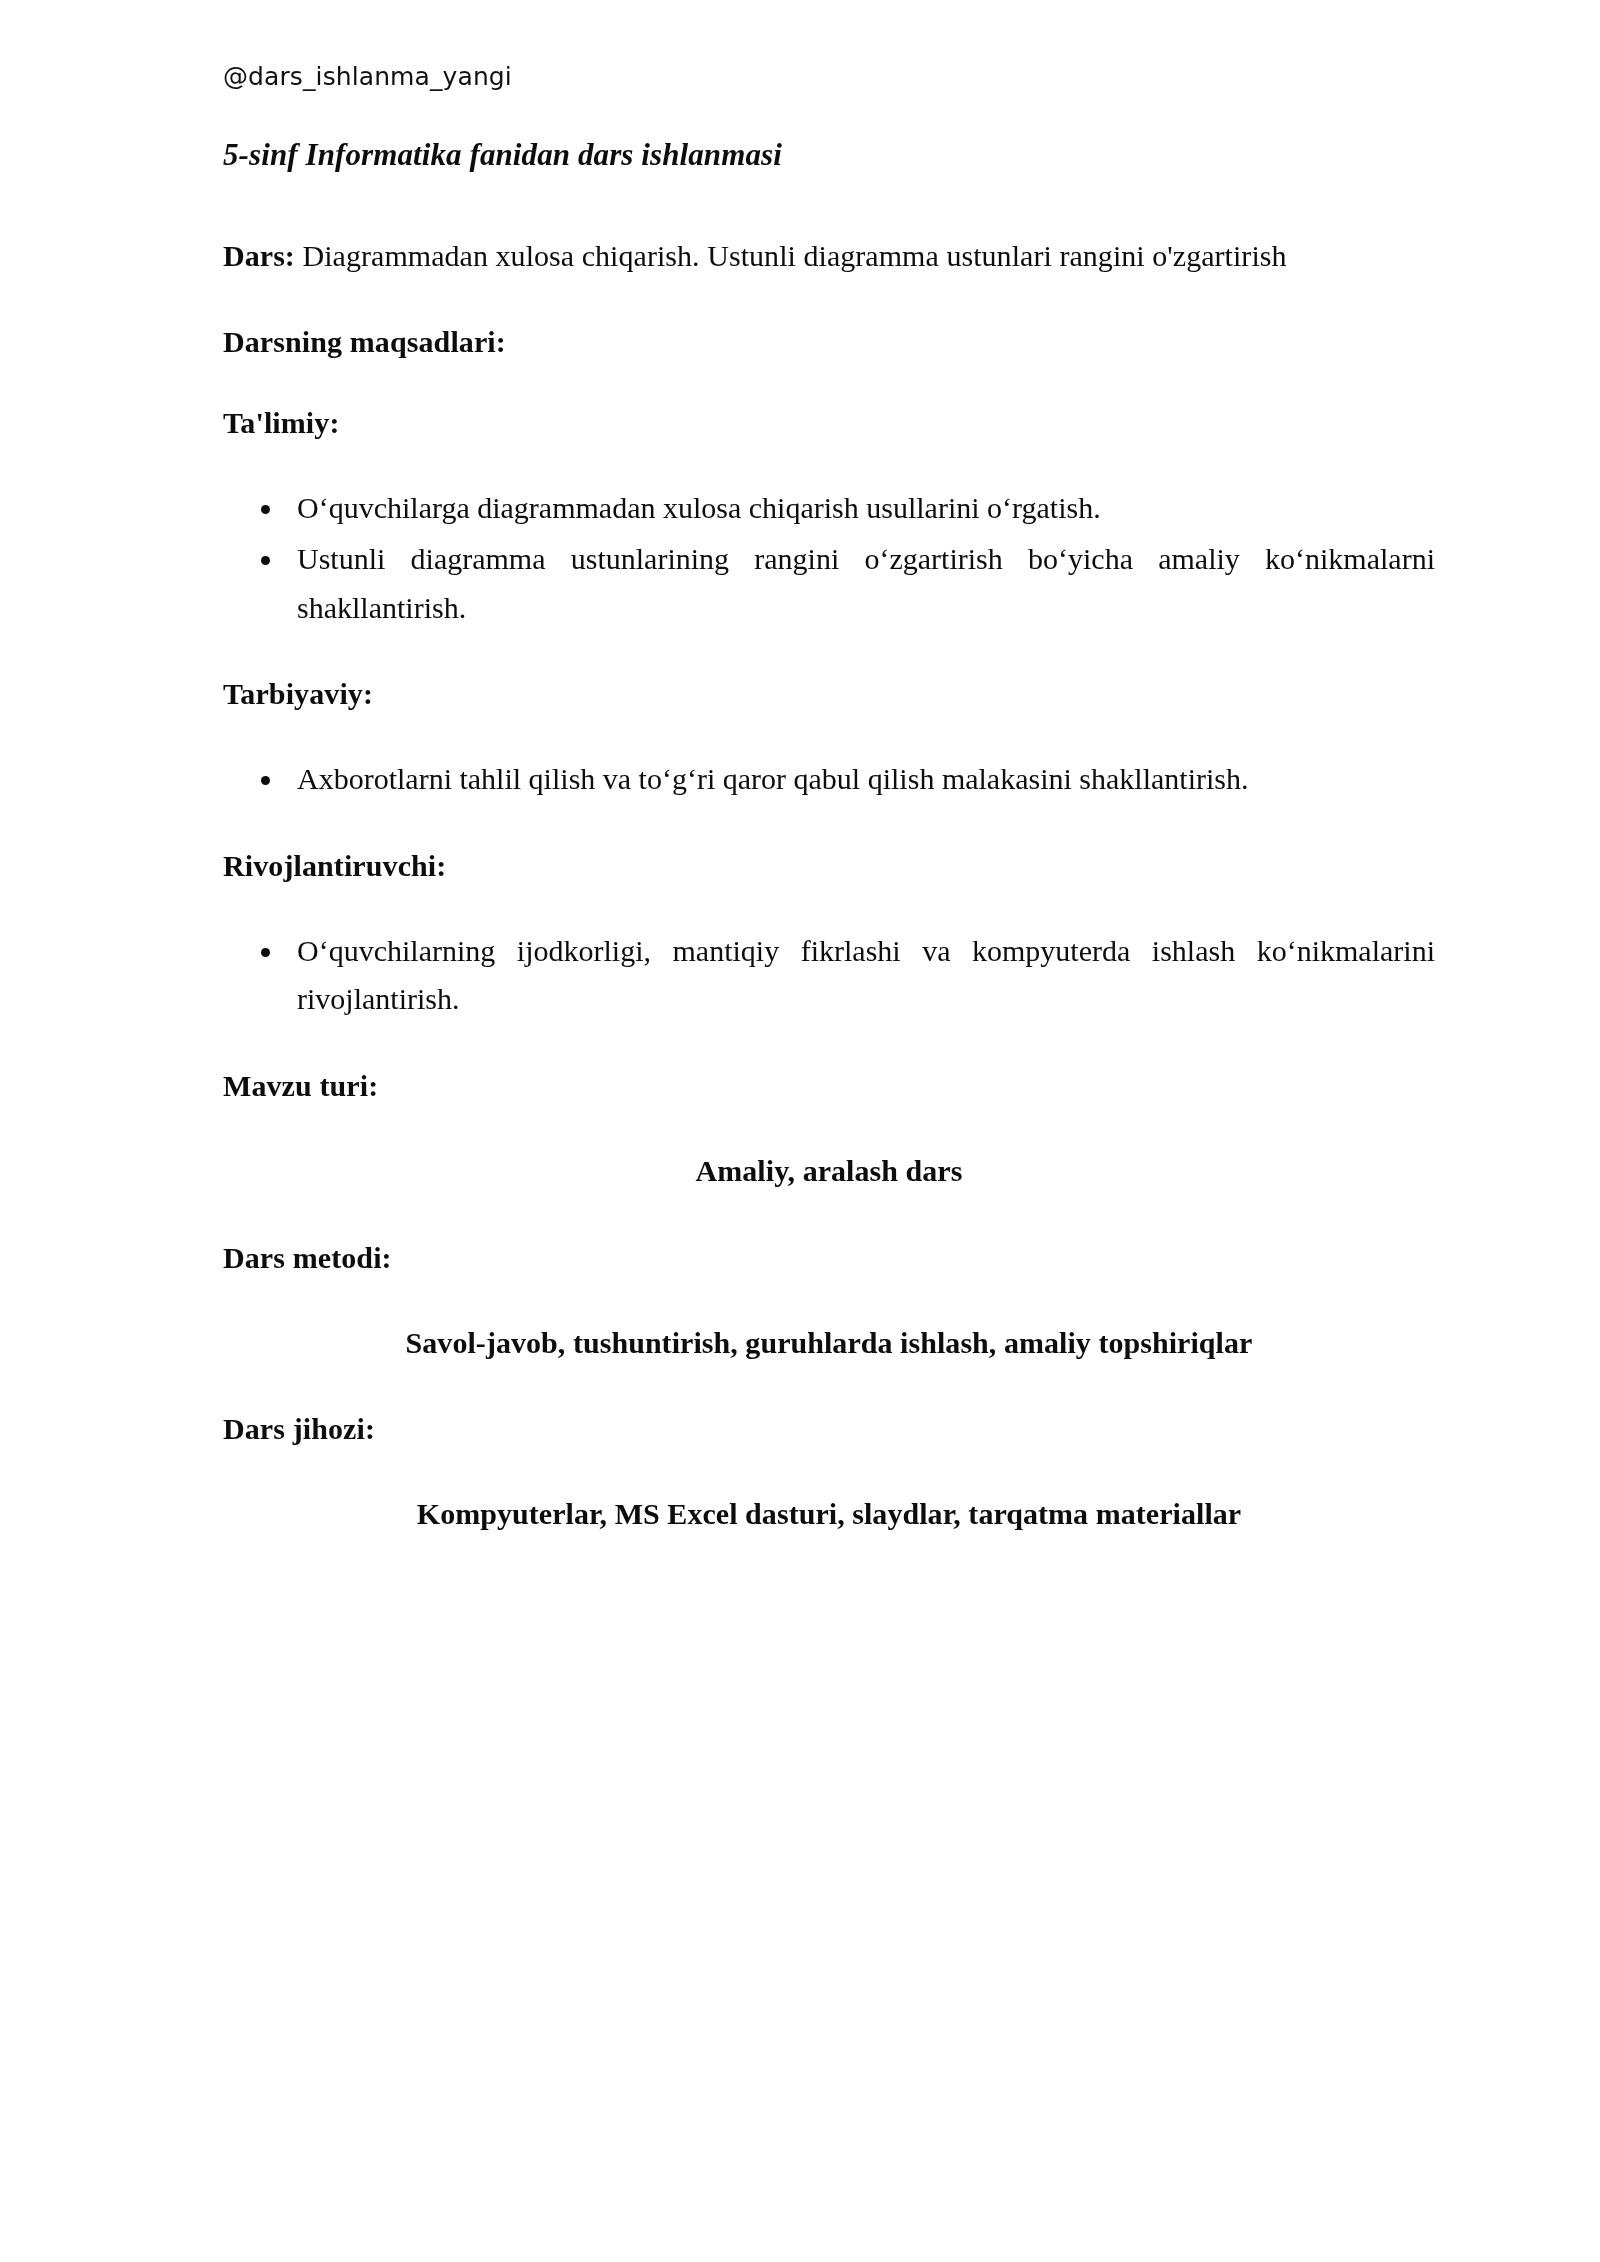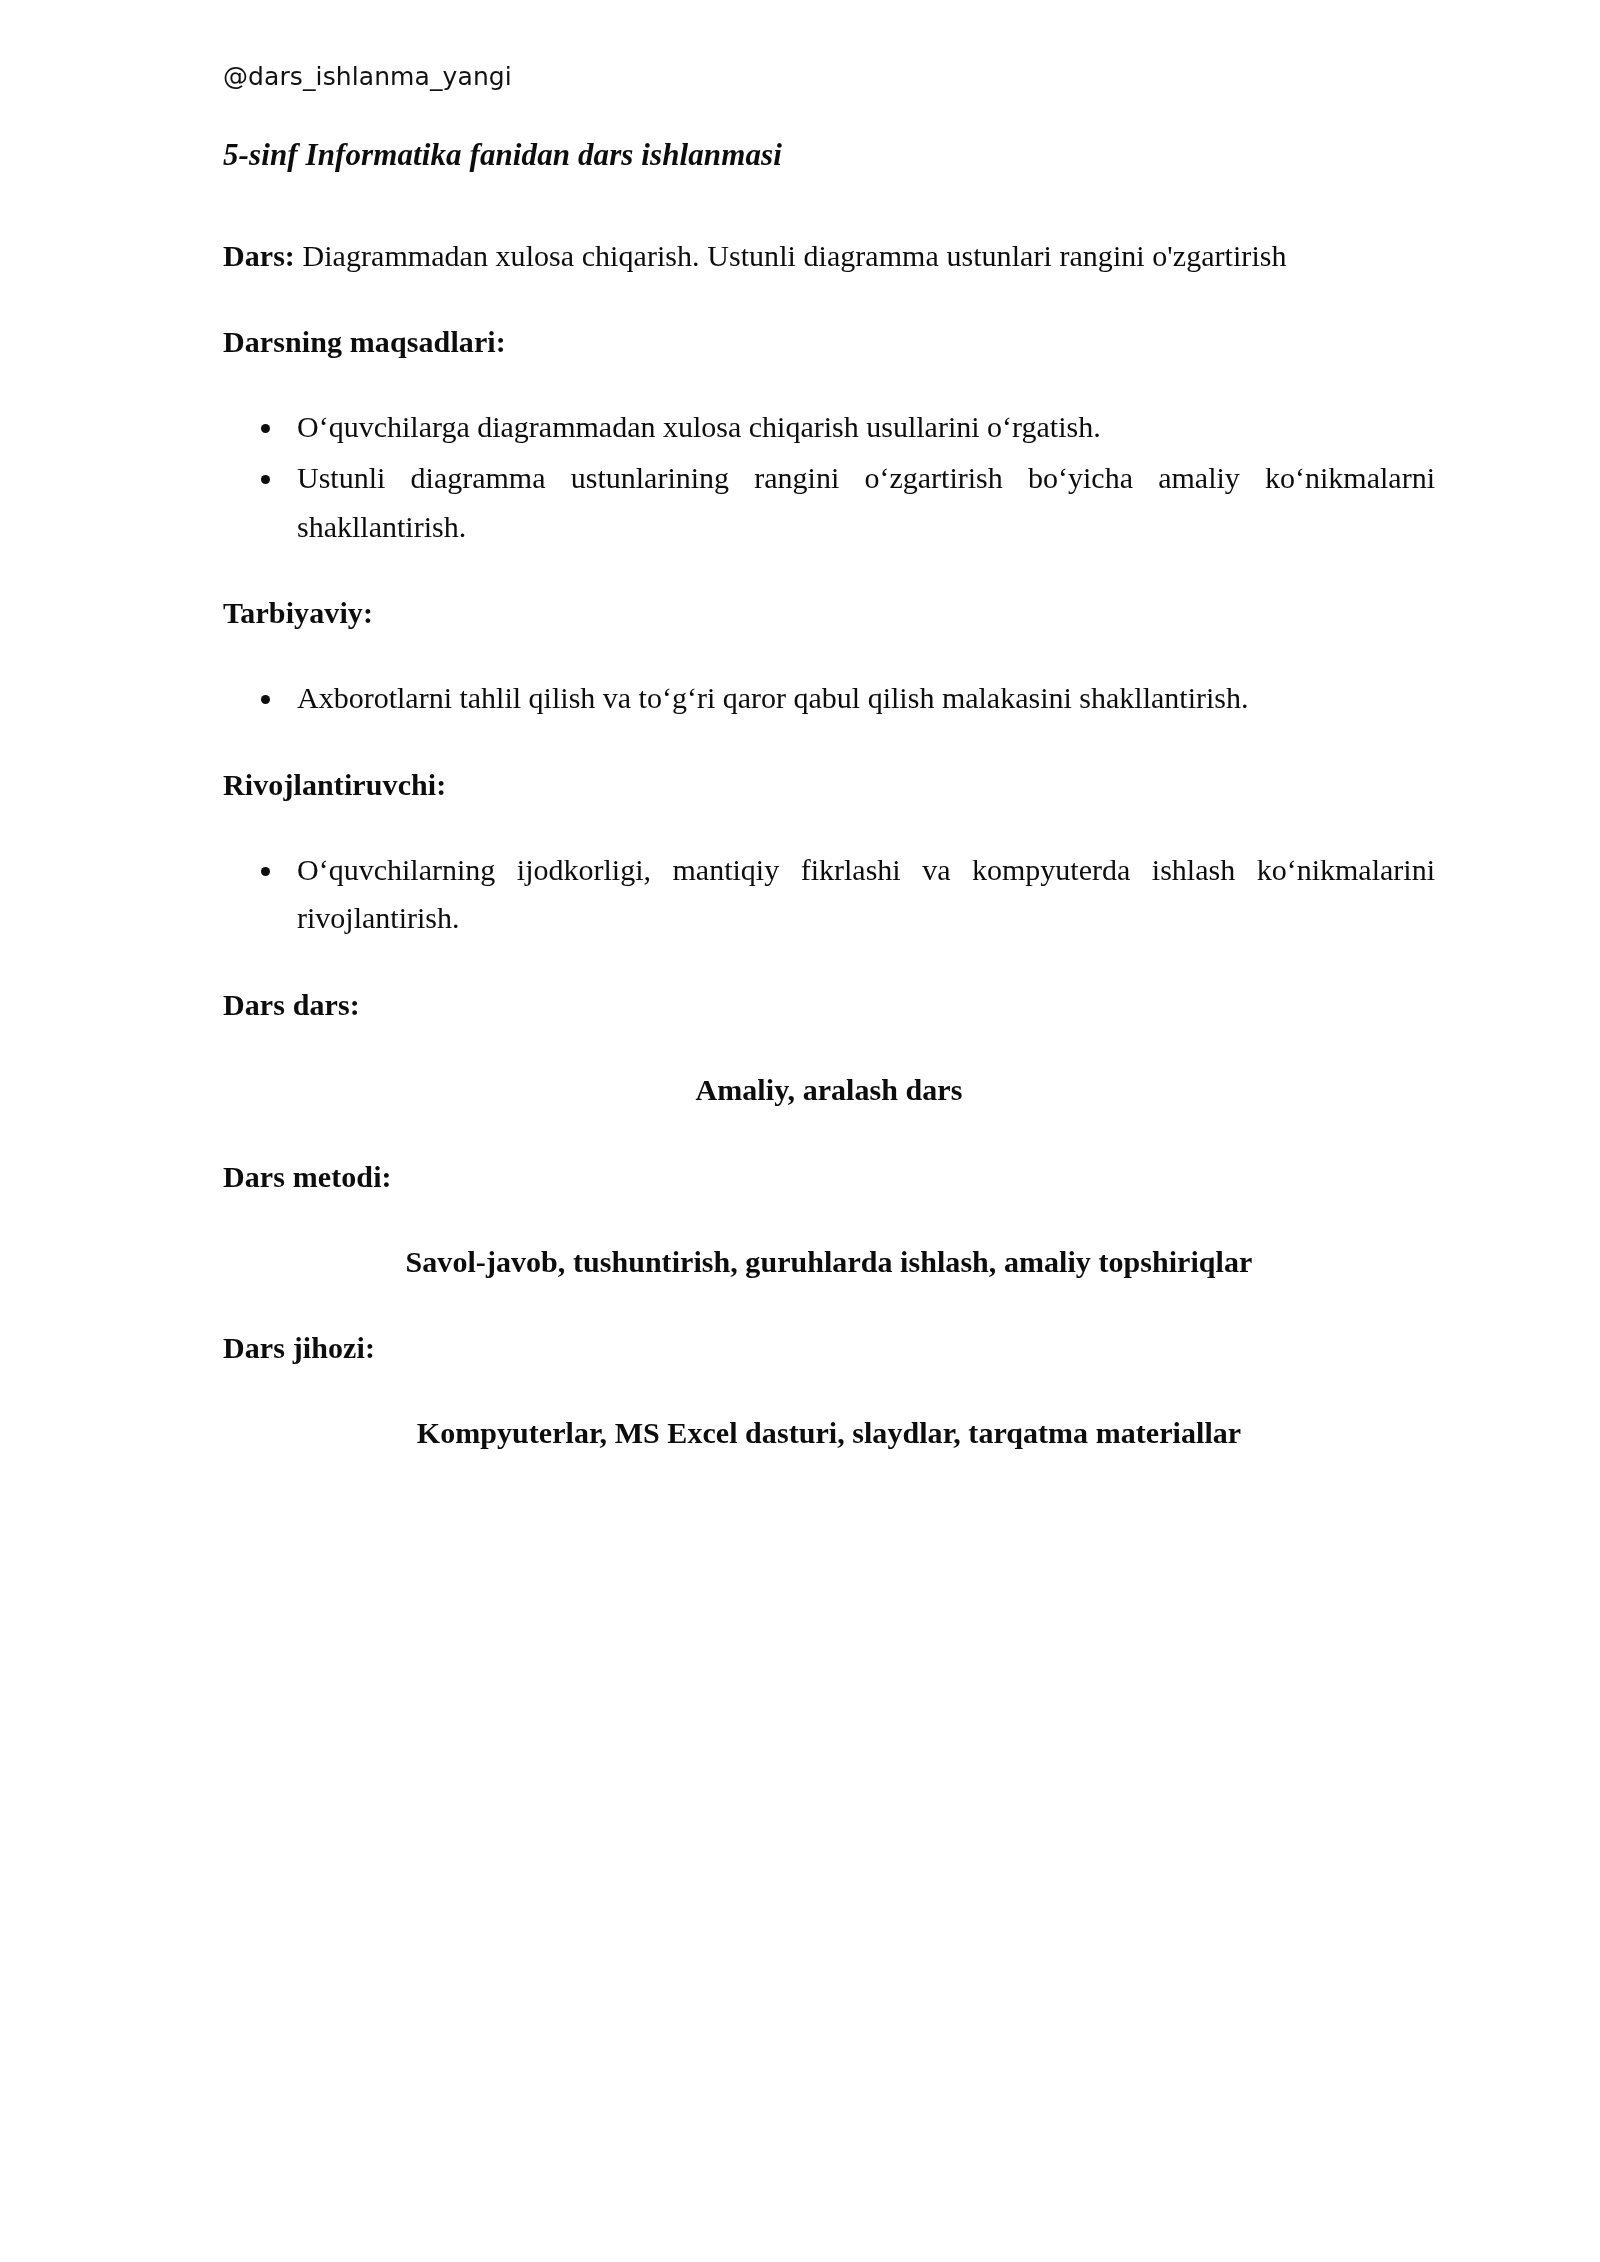--- a/index.html
+++ b/index.html
@@ -109,39 +109,40 @@
   <div class="content">
 
     <div class="handle">@dars_ishlanma_yangi</div>
 
     <div class="doc-title">5-sinf Informatika fanidan dars ishlanmasi</div>
 
     <p class="body-par"><span class="lead">Dars:</span><span> Diagrammadan xulosa chiqarish. Ustunli diagramma ustunlari rangini o'zgartirish</span></p>
 
     <h2 class="section-head">Darsning maqsadlari:</h2>
 
+    <h3 class="sub-head">Ta'limiy:</h3>
 
     <ul class="bullets">
       <li><span class="dot"></span><span>O‘quvchilarga diagrammadan xulosa chiqarish usullarini o‘rgatish.</span></li>
       <li><span class="dot"></span><span>Ustunli diagramma ustunlarining rangini o‘zgartirish bo‘yicha amaliy ko‘nikmalarni shakllantirish.</span></li>
     </ul>
 
     <h3 class="sub-head">Tarbiyaviy:</h3>
 
     <ul class="bullets">
       <li><span class="dot"></span><span>Axborotlarni tahlil qilish va to‘g‘ri qaror qabul qilish malakasini shakllantirish.</span></li>
     </ul>
 
     <h3 class="sub-head">Rivojlantiruvchi:</h3>
 
     <ul class="bullets">
       <li><span class="dot"></span><span>O‘quvchilarning ijodkorligi, mantiqiy fikrlashi va kompyuterda ishlash ko‘nikmalarini rivojlantirish.</span></li>
     </ul>
 
-    <h2 class="section-head">Dars dars:</h2>
+    <h2 class="section-head">Mavzu turi:</h2>
     <p class="plain">Amaliy, aralash dars</p>
 
     <h2 class="section-head">Dars metodi:</h2>
     <p class="plain">Savol-javob, tushuntirish, guruhlarda ishlash, amaliy topshiriqlar</p>
 
     <h2 class="section-head">Dars jihozi:</h2>
     <p class="plain">Kompyuterlar, MS Excel dasturi, slaydlar, tarqatma materiallar</p>
 
   </div>
 </div>

